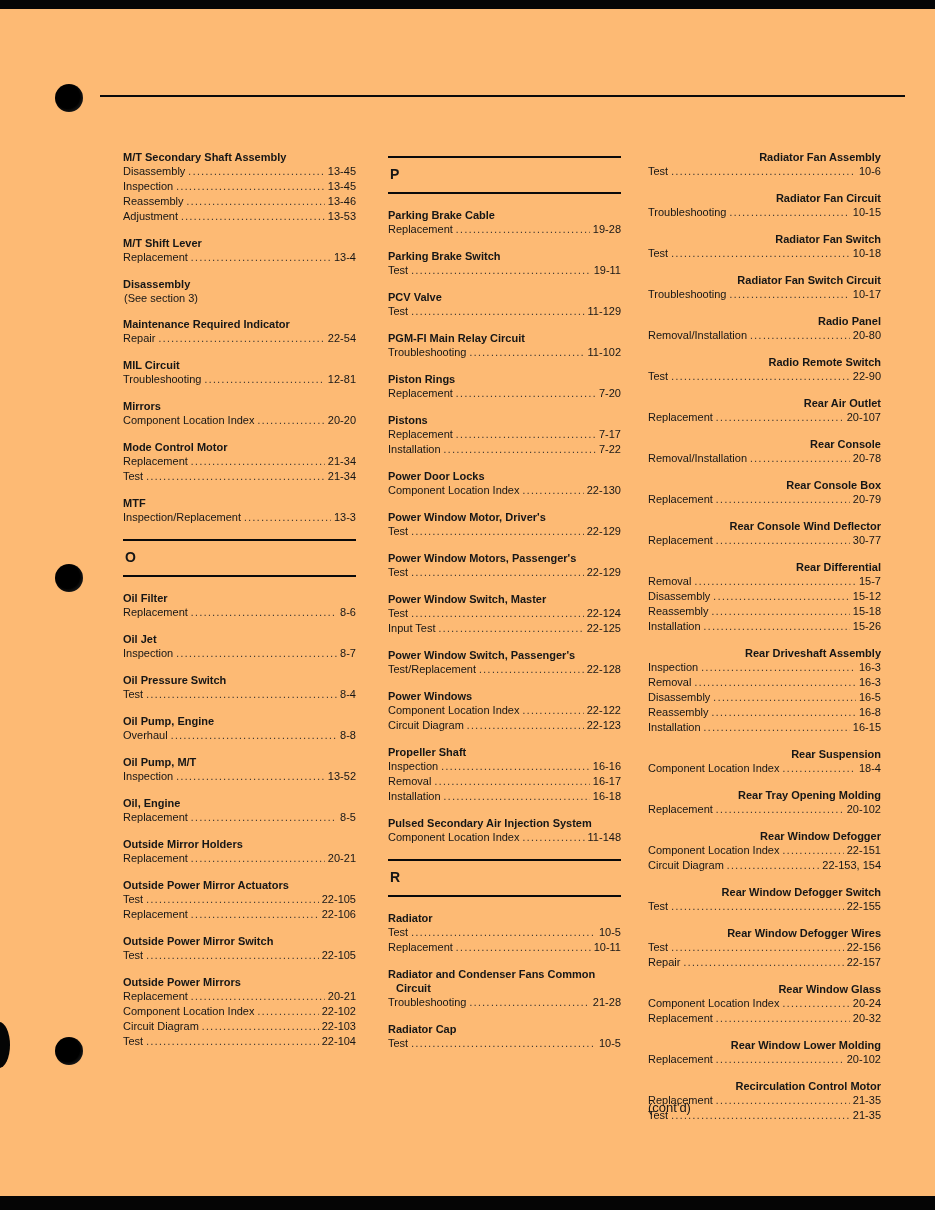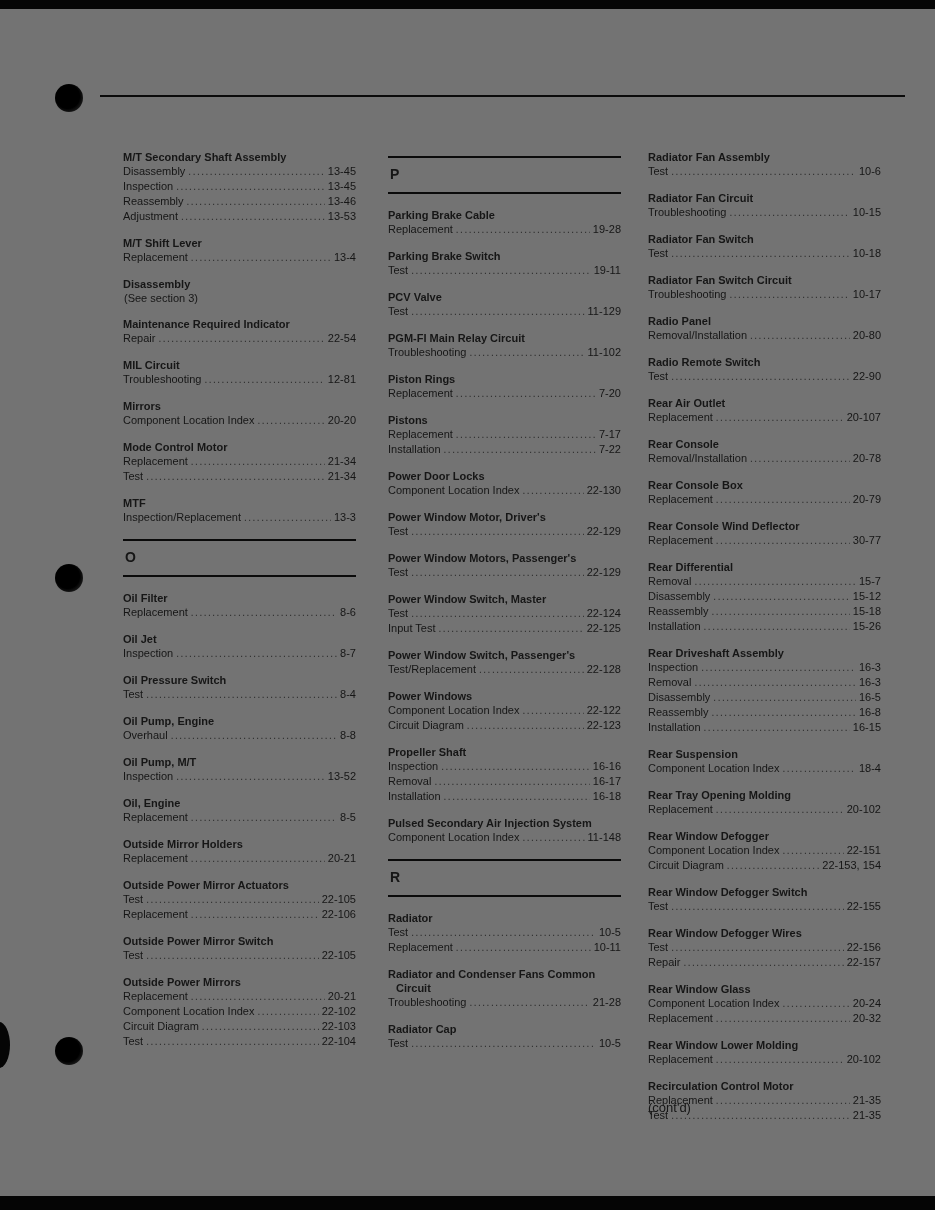--- a/index.html
+++ b/index.html
@@ -1,20 +1,20 @@
 <!DOCTYPE html>
 <html><head>
 <meta charset="utf-8">
 <style>
   html, body { margin: 0; padding: 0; background: #e8e8e6; }
   .page {
     position: relative;
     width: 935px;
     height: 1210px;
-    background: #737373;
+    background: #fdba74;
     overflow: hidden;
     font-family: "Liberation Sans", "DejaVu Sans", sans-serif;
     color: #161616;
   }
   .top-bar {
     position: absolute; top: 0; left: 0; width: 100%; height: 9px;
     background: #050505;
   }
   .bottom-bar {
     position: absolute; bottom: 0; left: 0; width: 100%; height: 14px;
@@ -34,21 +34,21 @@
   .edge-blob {
     position: absolute; left: -12px; top: 1022px; width: 22px; height: 46px;
     background: #050505; border-radius: 50%;
   }
   .col {
     position: absolute; top: 150px; width: 233px;
     font-size: 11px; line-height: 14px;
   }
   .col1 { left: 123px; }
   .col2 { left: 388px; }
-  .col3 { left: 648px; }
+  .col3 { left: 648px; text-align: right; }
   .section-header {
     border-top: 2px solid #0a0a0a;
     border-bottom: 2px solid #0a0a0a;
     padding: 8px 2px 9px;
     margin: 14px 0 14px;
     font-weight: 700;
     font-size: 14px;
     line-height: 17px;
   }
   .col > .section-header:first-child { margin-top: 6px; }

